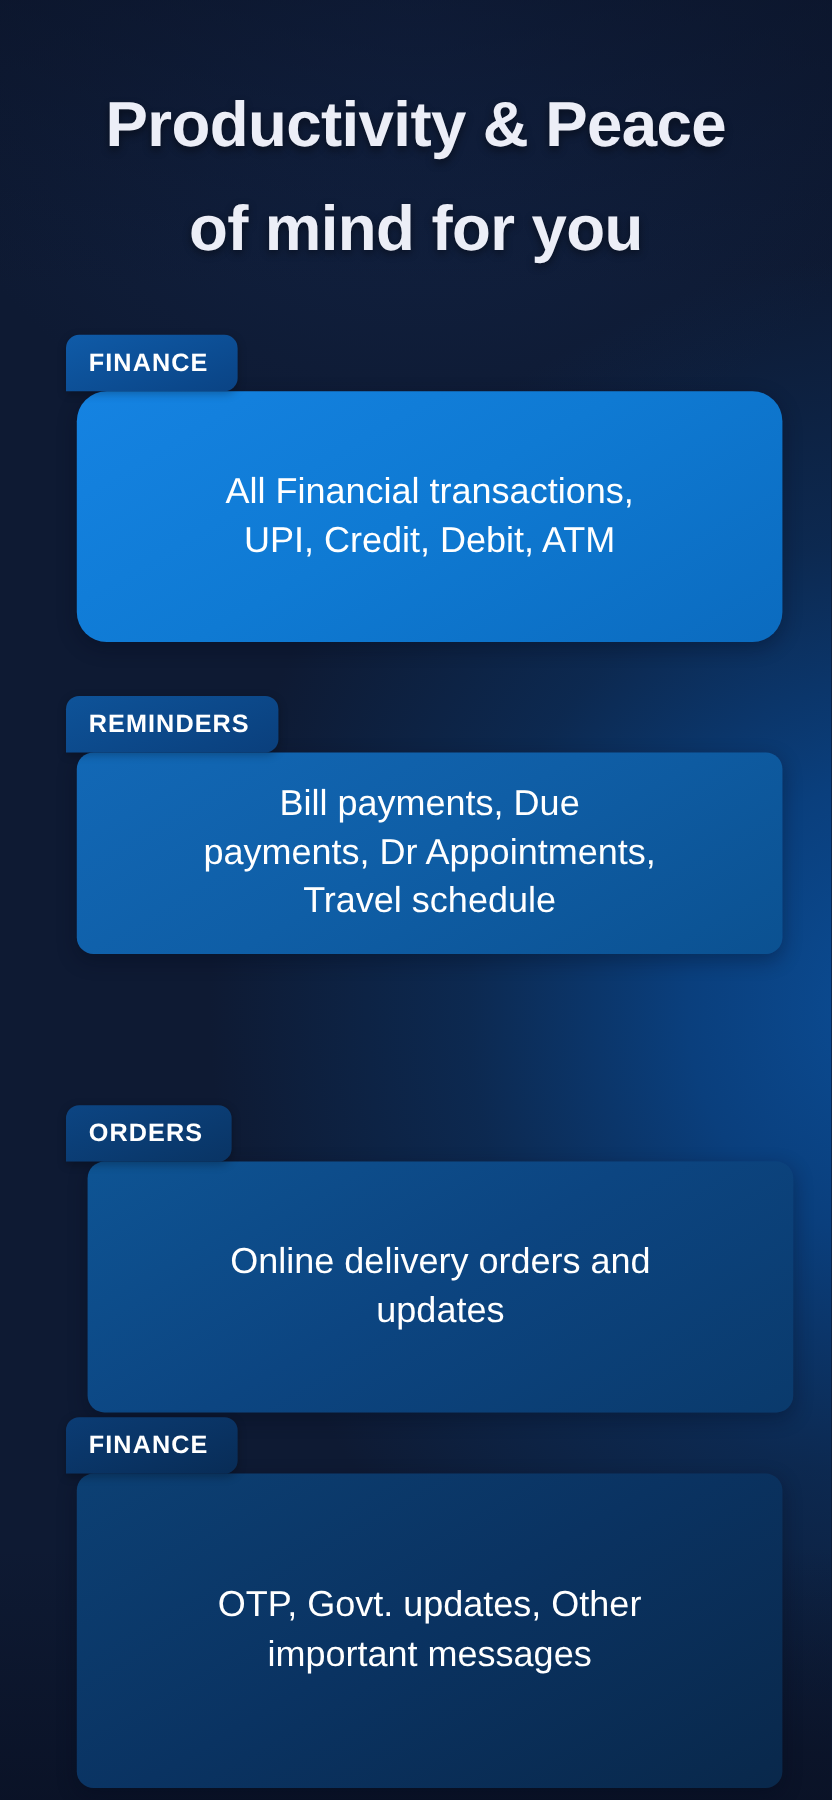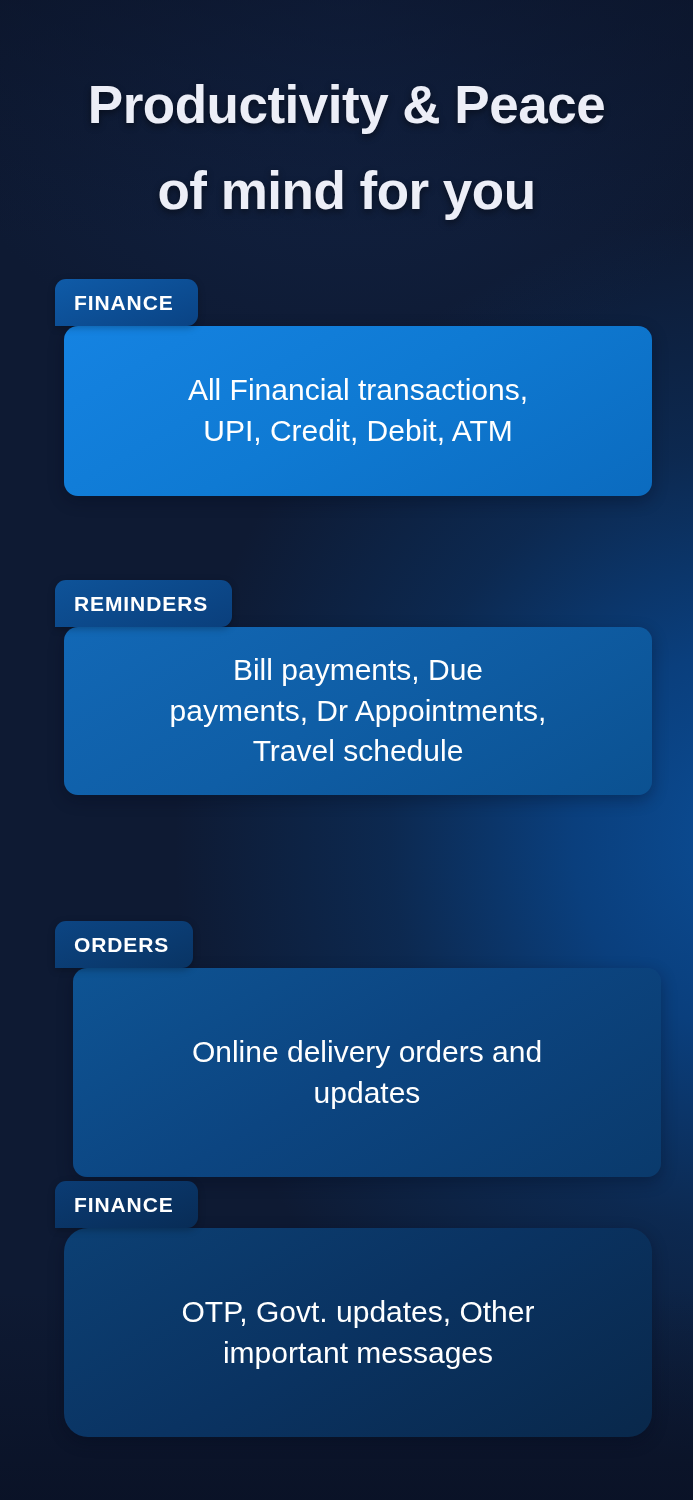--- a/index.html
+++ b/index.html
@@ -115,40 +115,40 @@
     line-height: 1.36;
     font-weight: 400;
     padding: 22px 34px;
     white-space: pre-line;
     box-shadow: 0 5px 16px rgba(3,10,26,0.33);
   }
 
   
   #sec-finance            { top: 279px; }
   #sec-finance .tab       { background: linear-gradient(160deg, #0f5ba8 0%, #0a4384 100%); }
-  #sec-finance .card      { height: 170px;
-                            background: linear-gradient(150deg, #1583e2 0%, #0f7ad3 48%, #0b6bbf 100%); }
+  #sec-finance .card      { height: 209px;
+                            background: linear-gradient(150deg, #1583e2 0%, #0f7ad3 48%, #0b6bbf 100%); border-radius: 25px; }
 
   
   #sec-reminders          { top: 580px; }
   #sec-reminders .tab     { background: linear-gradient(160deg, #0e5399 0%, #0a3f7c 100%); }
   #sec-reminders .card    { height: 168px;
                             background: linear-gradient(150deg, #1268b6 0%, #0f5ea6 48%, #0b5191 100%); }
 
   
   #sec-orders             { top: 921px; }
   #sec-orders .tab        { background: linear-gradient(160deg, #0c4583 0%, #093464 100%); }
   #sec-orders .card       { height: 209px;
                             background: linear-gradient(150deg, #0e5494 0%, #0c4581 48%, #0a3a6c 100%); margin-left: 18px; }
 
   
   #sec-others             { top: 1181px; }
   #sec-others .tab        { background: linear-gradient(160deg, #0b3c74 0%, #082c56 100%); }
-  #sec-others .card       { height: 209px;
-                            background: linear-gradient(150deg, #0c4074 0%, #0a3362 48%, #09284b 100%); border-radius: 24px; }
+  #sec-others .card       { height: 262px;
+                            background: linear-gradient(150deg, #0c4074 0%, #0a3362 48%, #09284b 100%); }
 </style>
 </head>
 <body>
 
 <div class="bg-base"></div>
 <div class="bg-glow-right"></div>
 <div class="bg-glow-top"></div>
 <div class="bg-vignette"></div>
 
 <div class="page">

